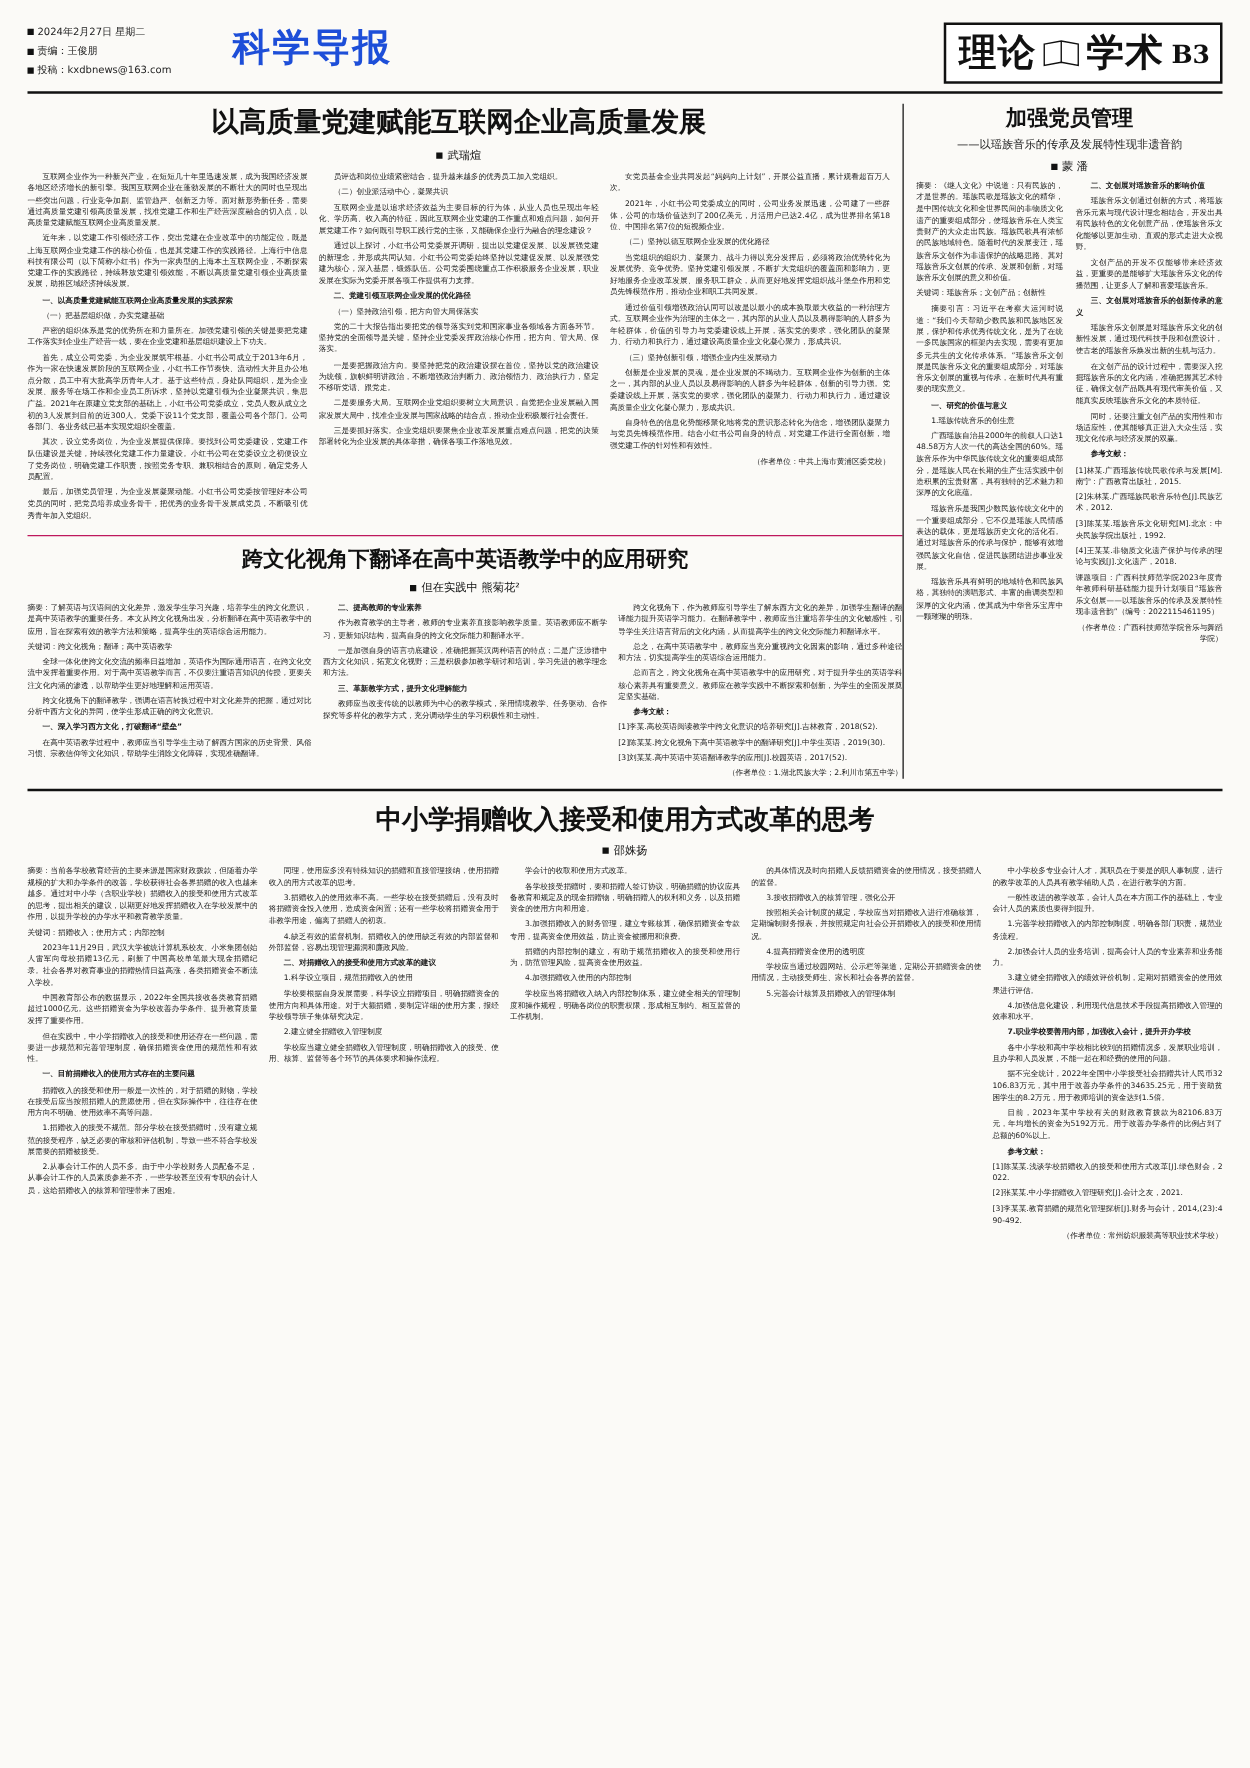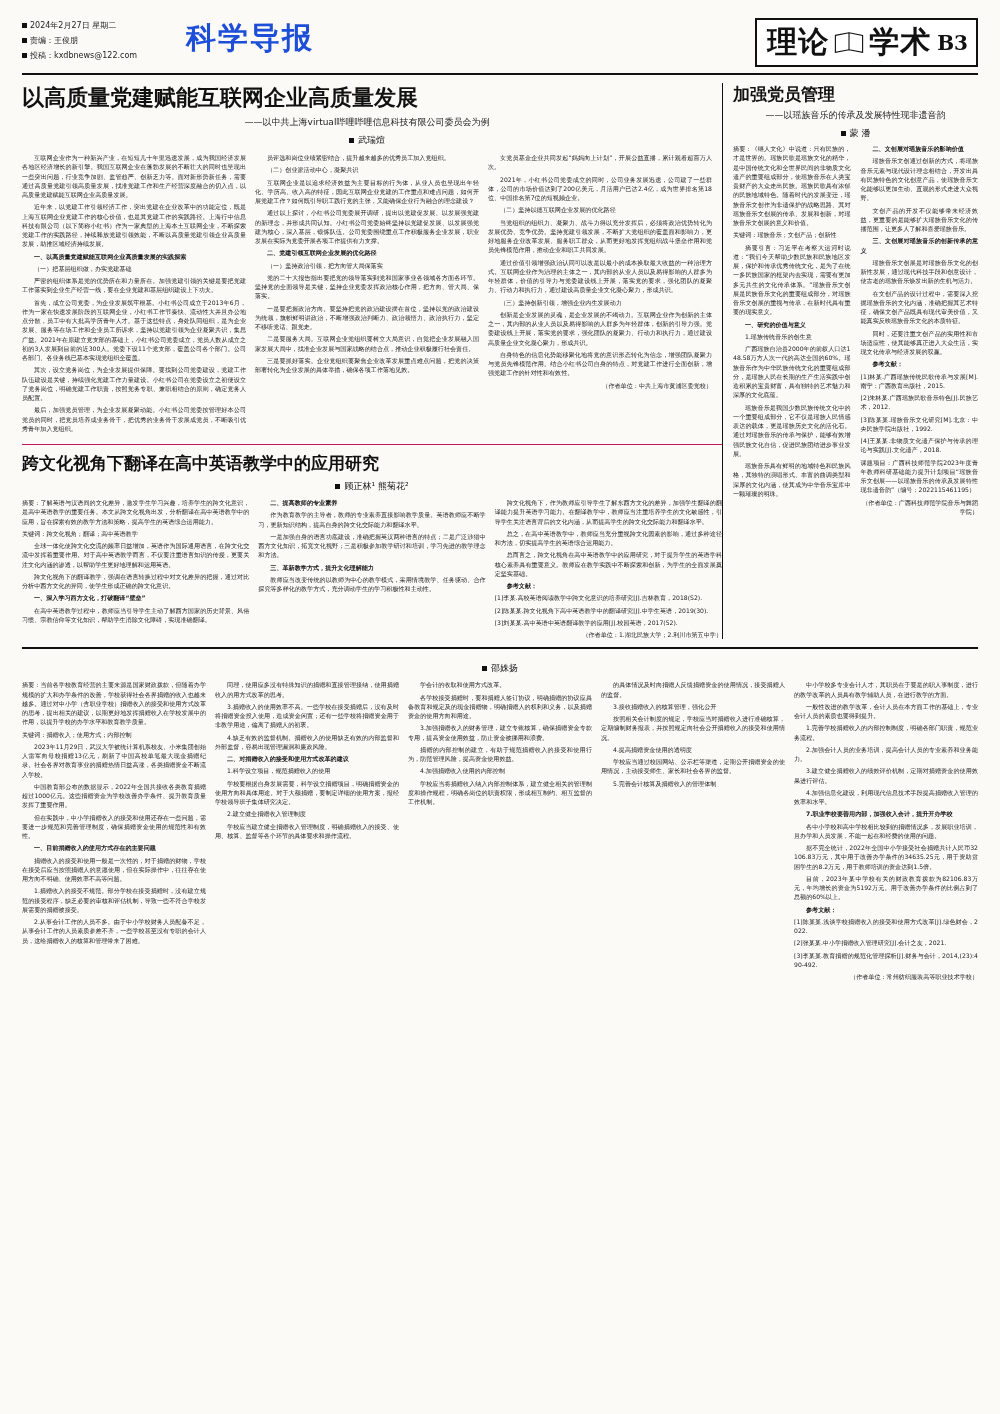--- a/index.html
+++ b/index.html
@@ -10,21 +10,21 @@
   .masthead{display:flex;align-items:flex-start;border-bottom:2px solid #111;padding-bottom:6px;}
   .mast-left{width:150px;font-size:8px;line-height:1.9;color:#222;}
   .mast-left div{white-space:nowrap;}
   .mast-left .sq{display:inline-block;width:5px;height:5px;background:#111;margin-right:3px;vertical-align:middle;}
   .mast-mid{flex:1;display:flex;align-items:center;padding-left:14px;}
   .paper-name{font-family:"DejaVu Serif","Liberation Serif",serif;font-size:30px;font-weight:700;letter-spacing:2px;color:#1d4ed8;}
   .mast-right{display:flex;align-items:flex-start;}
   .section-badge{display:flex;align-items:center;border:2px solid #111;padding:2px 8px 2px 10px;background:#fff;}
   .section-badge .t1{font-family:"DejaVu Serif","Liberation Serif",serif;font-size:30px;font-weight:700;letter-spacing:1px;}
   .section-badge .t2{font-size:20px;font-weight:700;margin-left:6px;font-family:"DejaVu Serif","Liberation Serif",serif;}
-  .hl{font-family:Liberation Mono, monospace;font-weight:700;}
+  .hl{font-family:Liberation Mono, monospace;font-weight:700;text-align:center;}
   .sub{text-align:center;font-size:9px;color:#222;margin-top:3px;}
   .byline{text-align:center;font-size:9px;margin:5px 0 4px 0;}
   .byline .sq{display:inline-block;width:5px;height:5px;background:#111;margin-right:4px;vertical-align:middle;}
   .body-txt{font-size:6.1px;line-height:1.52;text-align:justify;color:#1a1a1a;word-break:break-all;}
   .body-txt p{margin:0 0 3px 0;text-indent:12px;}
   .body-txt p.nin{text-indent:0;}
   .body-txt p.b{font-weight:700;text-indent:12px;}
   .cols{display:flex;gap:10px;}
   .cols > div{flex:1;}
 
@@ -54,21 +54,21 @@
 </style>
 </head>
 <body>
 
 <div class="page">
 
   <div class="masthead">
     <div class="mast-left">
       <div><span class="sq"></span><span>2024年2月27日 星期二</span></div>
       <div><span class="sq"></span><span>责编：王俊朋</span></div>
-      <div><span class="sq"></span><span>投稿：kxdbnews@122.com</span></div>
+      <div><span class="sq"></span><span>投稿：kxdbnews@163.com</span></div>
     </div>
     <div class="mast-mid">
       <span class="paper-name">科学导报</span>
     </div>
     <div class="mast-right">
       <div class="section-badge">
         <span class="t1">理论</span>
         <svg class="logoimg" viewBox="0 0 40 30">
           <path d="M4 6 L20 3 L36 6 L36 26 L20 23 L4 26 Z" fill="#fff" stroke="#111" stroke-width="1.3"></path>
           <line x1="20" y1="3" x2="20" y2="23" stroke="#111" stroke-width="1.3"></line>
@@ -76,21 +76,20 @@
         <span class="t1">学术</span>
         <span class="t2">B3</span>
       </div>
     </div>
   </div>
 
   <div class="zoneA">
 
     <div class="left">
       <div class="hl h-main">以高质量党建赋能互联网企业高质量发展</div>
-      <div class="sub">——以中共上海virtual哔哩哔哩信息科技有限公司委员会为例</div>
       <div class="byline"><span class="sq"></span><span>武瑞煊</span></div>
 
       <div class="a1cols">
         <div class="c body-txt">
           <p>互联网企业作为一种新兴产业，在短短几十年里迅速发展，成为我国经济发展各地区经济增长的新引擎。我国互联网企业在蓬勃发展的不断壮大的同时也呈现出一些突出问题，行业竞争加剧、监管趋严、创新乏力等。面对新形势新任务，需要通过高质量党建引领高质量发展，找准党建工作和生产经营深度融合的切入点，以高质量党建赋能互联网企业高质量发展。</p>
           <p>近年来，以党建工作引领经济工作，突出党建在企业改革中的功能定位，既是上海互联网企业党建工作的核心价值，也是其党建工作的实践路径。上海行中信息科技有限公司（以下简称小红书）作为一家典型的上海本土互联网企业，不断探索党建工作的实践路径，持续释放党建引领效能，不断以高质量党建引领企业高质量发展，助推区域经济持续发展。</p>
           <p class="b">一、以高质量党建赋能互联网企业高质量发展的实践探索</p>
           <p>（一）把基层组织做，办实党建基础</p>
           <p>严密的组织体系是党的优势所在和力量所在。加强党建引领的关键是要把党建工作落实到企业生产经营一线，要在企业党建和基层组织建设上下功夫。</p>
           <p>首先，成立公司党委，为企业发展筑牢根基。小红书公司成立于2013年6月，作为一家在快速发展阶段的互联网企业，小红书工作节奏快、流动性大并且办公地点分散，员工中有大批高学历青年人才。基于这些特点，身处队同组织，是为企业发展、服务等在场工作和企业员工所诉求，坚持以党建引领为企业凝聚共识，集思广益。2021年在原建立党支部的基础上，小红书公司党委成立，党员人数从成立之初的3人发展到目前的近300人。党委下设11个党支部，覆盖公司各个部门。公司各部门、各业务线已基本实现党组织全覆盖。</p>
@@ -117,21 +116,21 @@
           <p>通过价值引领增强政治认同可以改是以最小的成本换取最大收益的一种治理方式。互联网企业作为治理的主体之一，其内部的从业人员以及易得影响的人群多为年轻群体，价值的引导力与党委建设线上开展，落实党的要求，强化团队的凝聚力、行动力和执行力，通过建设高质量企业文化凝心聚力，形成共识。</p>
           <p>（三）坚持创新引领，增强企业内生发展动力</p>
           <p>创新是企业发展的灵魂，是企业发展的不竭动力。互联网企业作为创新的主体之一，其内部的从业人员以及易得影响的人群多为年轻群体，创新的引导力强。党委建设线上开展，落实党的要求，强化团队的凝聚力、行动力和执行力，通过建设高质量企业文化凝心聚力，形成共识。</p>
           <p>自身特色的信息化势能移聚化地将党的意识形态转化为信念，增强团队凝聚力与党员先锋模范作用。结合小红书公司自身的特点，对党建工作进行全面创新，增强党建工作的针对性和有效性。</p>
           <div class="credit">（作者单位：中共上海市黄浦区委党校）</div>
         </div>
       </div>
 
       <div class="zoneB">
         <div class="hl h-b">跨文化视角下翻译在高中英语教学中的应用研究</div>
-        <div class="byline"><span class="sq"></span><span>顾正林¹ 熊菊花²</span></div>
+        <div class="byline"><span class="sq"></span><span>但在实践中 熊菊花²</span></div>
         <div class="b3">
           <div class="c body-txt">
             <p class="nin">摘要：了解英语与汉语间的文化差异，激发学生学习兴趣，培养学生的跨文化意识，是高中英语教学的重要任务。本文从跨文化视角出发，分析翻译在高中英语教学中的应用，旨在探索有效的教学方法和策略，提高学生的英语综合运用能力。</p>
             <p class="nin">关键词：跨文化视角；翻译；高中英语教学</p>
             <p>全球一体化使跨文化交流的频率日益增加，英语作为国际通用语言，在跨文化交流中发挥着重要作用。对于高中英语教学而言，不仅要注重语言知识的传授，更要关注文化内涵的渗透，以帮助学生更好地理解和运用英语。</p>
             <p>跨文化视角下的翻译教学，强调在语言转换过程中对文化差异的把握，通过对比分析中西方文化的异同，使学生形成正确的跨文化意识。</p>
             <p class="b">一、深入学习西方文化，打破翻译“壁垒”</p>
             <p>在高中英语教学过程中，教师应当引导学生主动了解西方国家的历史背景、风俗习惯、宗教信仰等文化知识，帮助学生消除文化障碍，实现准确翻译。</p>
           </div>
           <div class="c body-txt">
@@ -184,20 +183,21 @@
           <p class="nin">[3]陈某某.瑶族音乐文化研究[M].北京：中央民族学院出版社，1992.</p>
           <p class="nin">[4]王某某.非物质文化遗产保护与传承的理论与实践[J].文化遗产，2018.</p>
           <p class="nin">课题项目：广西科技师范学院2023年度青年教师科研基础能力提升计划项目“瑶族音乐文创展——以瑶族音乐的传承及发展特性现非遗音韵”（编号：2022115461195）</p>
           <div class="credit">（作者单位：广西科技师范学院音乐与舞蹈学院）</div>
         </div>
       </div>
     </div>
   </div>
 
   <div class="zoneC">
+    <div class="hl h-c">中小学捐赠收入接受和使用方式改革的思考</div>
     <div class="byline"><span class="sq"></span><span>邵姝扬</span></div>
     <div class="c5">
       <div class="c body-txt">
         <p class="nin">摘要：当前各学校教育经营的主要来源是国家财政拨款，但随着办学规模的扩大和办学条件的改善，学校获得社会各界捐赠的收入也越来越多。通过对中小学（含职业学校）捐赠收入的接受和使用方式改革的思考，提出相关的建议，以期更好地发挥捐赠收入在学校发展中的作用，以提升学校的办学水平和教育教学质量。</p>
         <p class="nin">关键词：捐赠收入；使用方式；内部控制</p>
         <p>2023年11月29日，武汉大学被统计算机系校友、小米集团创始人雷军向母校捐赠13亿元，刷新了中国高校单笔最大现金捐赠纪录。社会各界对教育事业的捐赠热情日益高涨，各类捐赠资金不断流入学校。</p>
         <p>中国教育部公布的数据显示，2022年全国共接收各类教育捐赠超过1000亿元。这些捐赠资金为学校改善办学条件、提升教育质量发挥了重要作用。</p>
         <p>但在实践中，中小学捐赠收入的接受和使用还存在一些问题，需要进一步规范和完善管理制度，确保捐赠资金使用的规范性和有效性。</p>
         <p class="b">一、目前捐赠收入的使用方式存在的主要问题</p>
         <p>捐赠收入的接受和使用一般是一次性的，对于捐赠的财物，学校在接受后应当按照捐赠人的意愿使用，但在实际操作中，往往存在使用方向不明确、使用效率不高等问题。</p>

